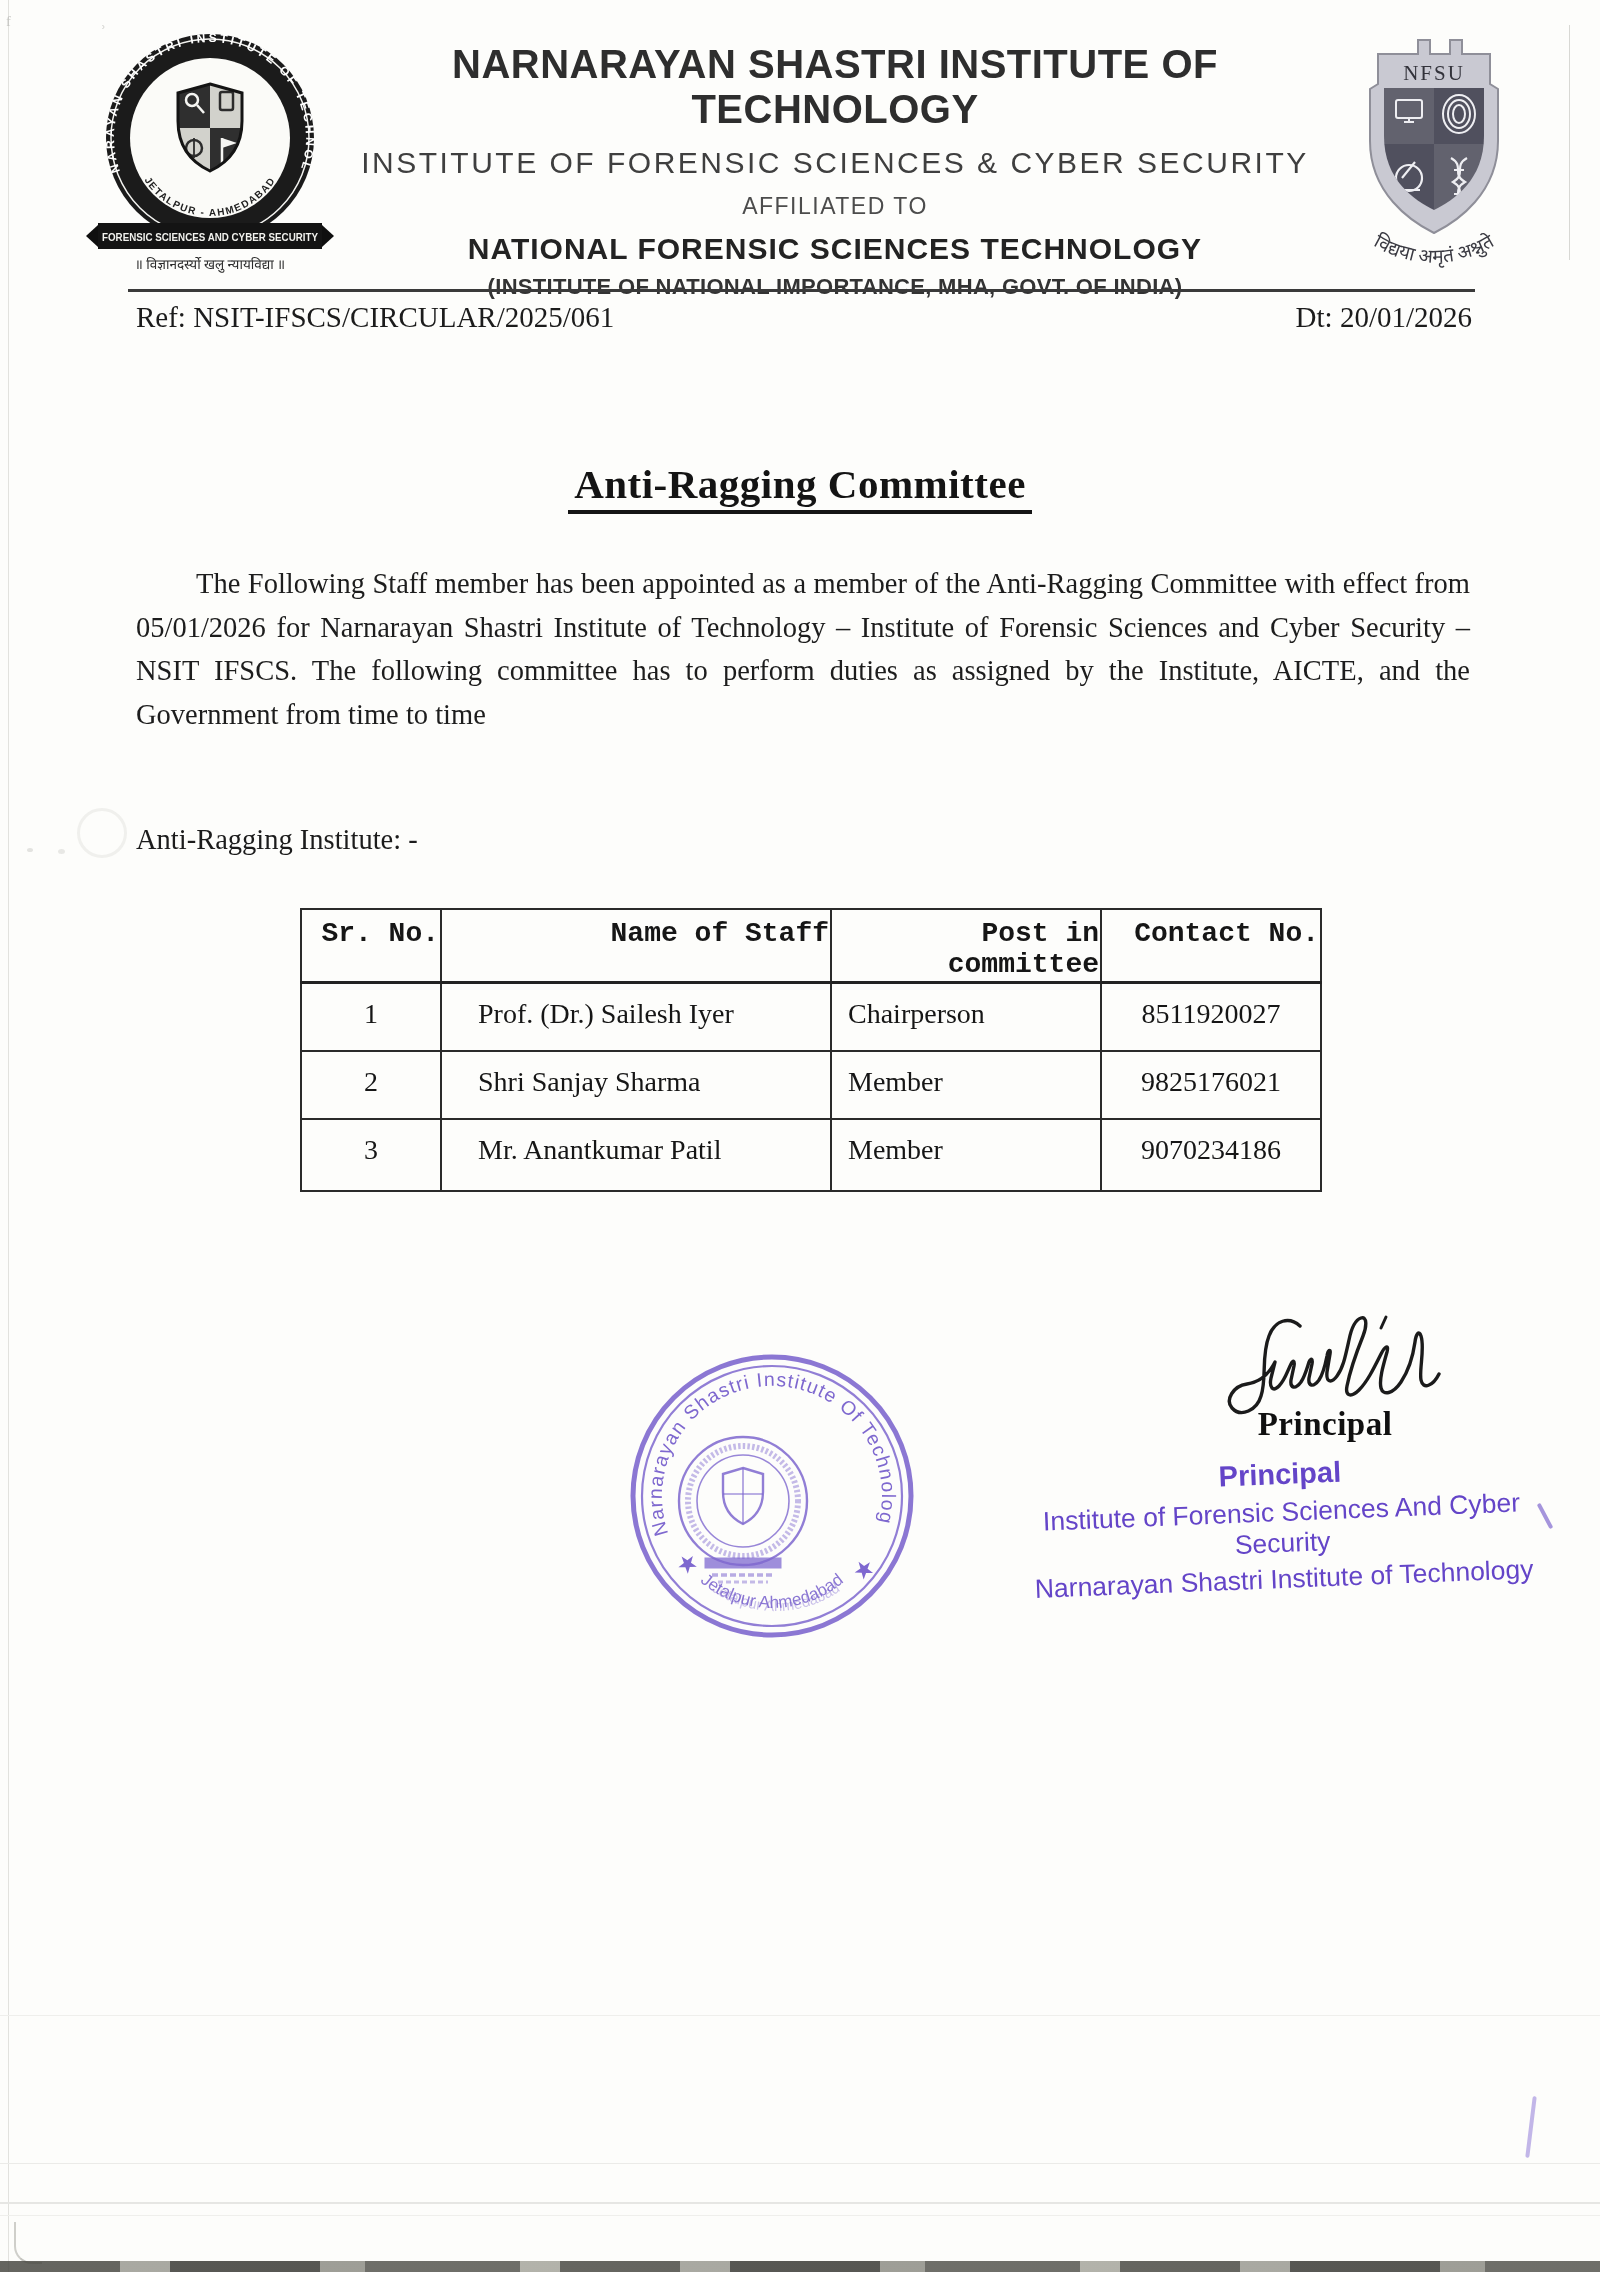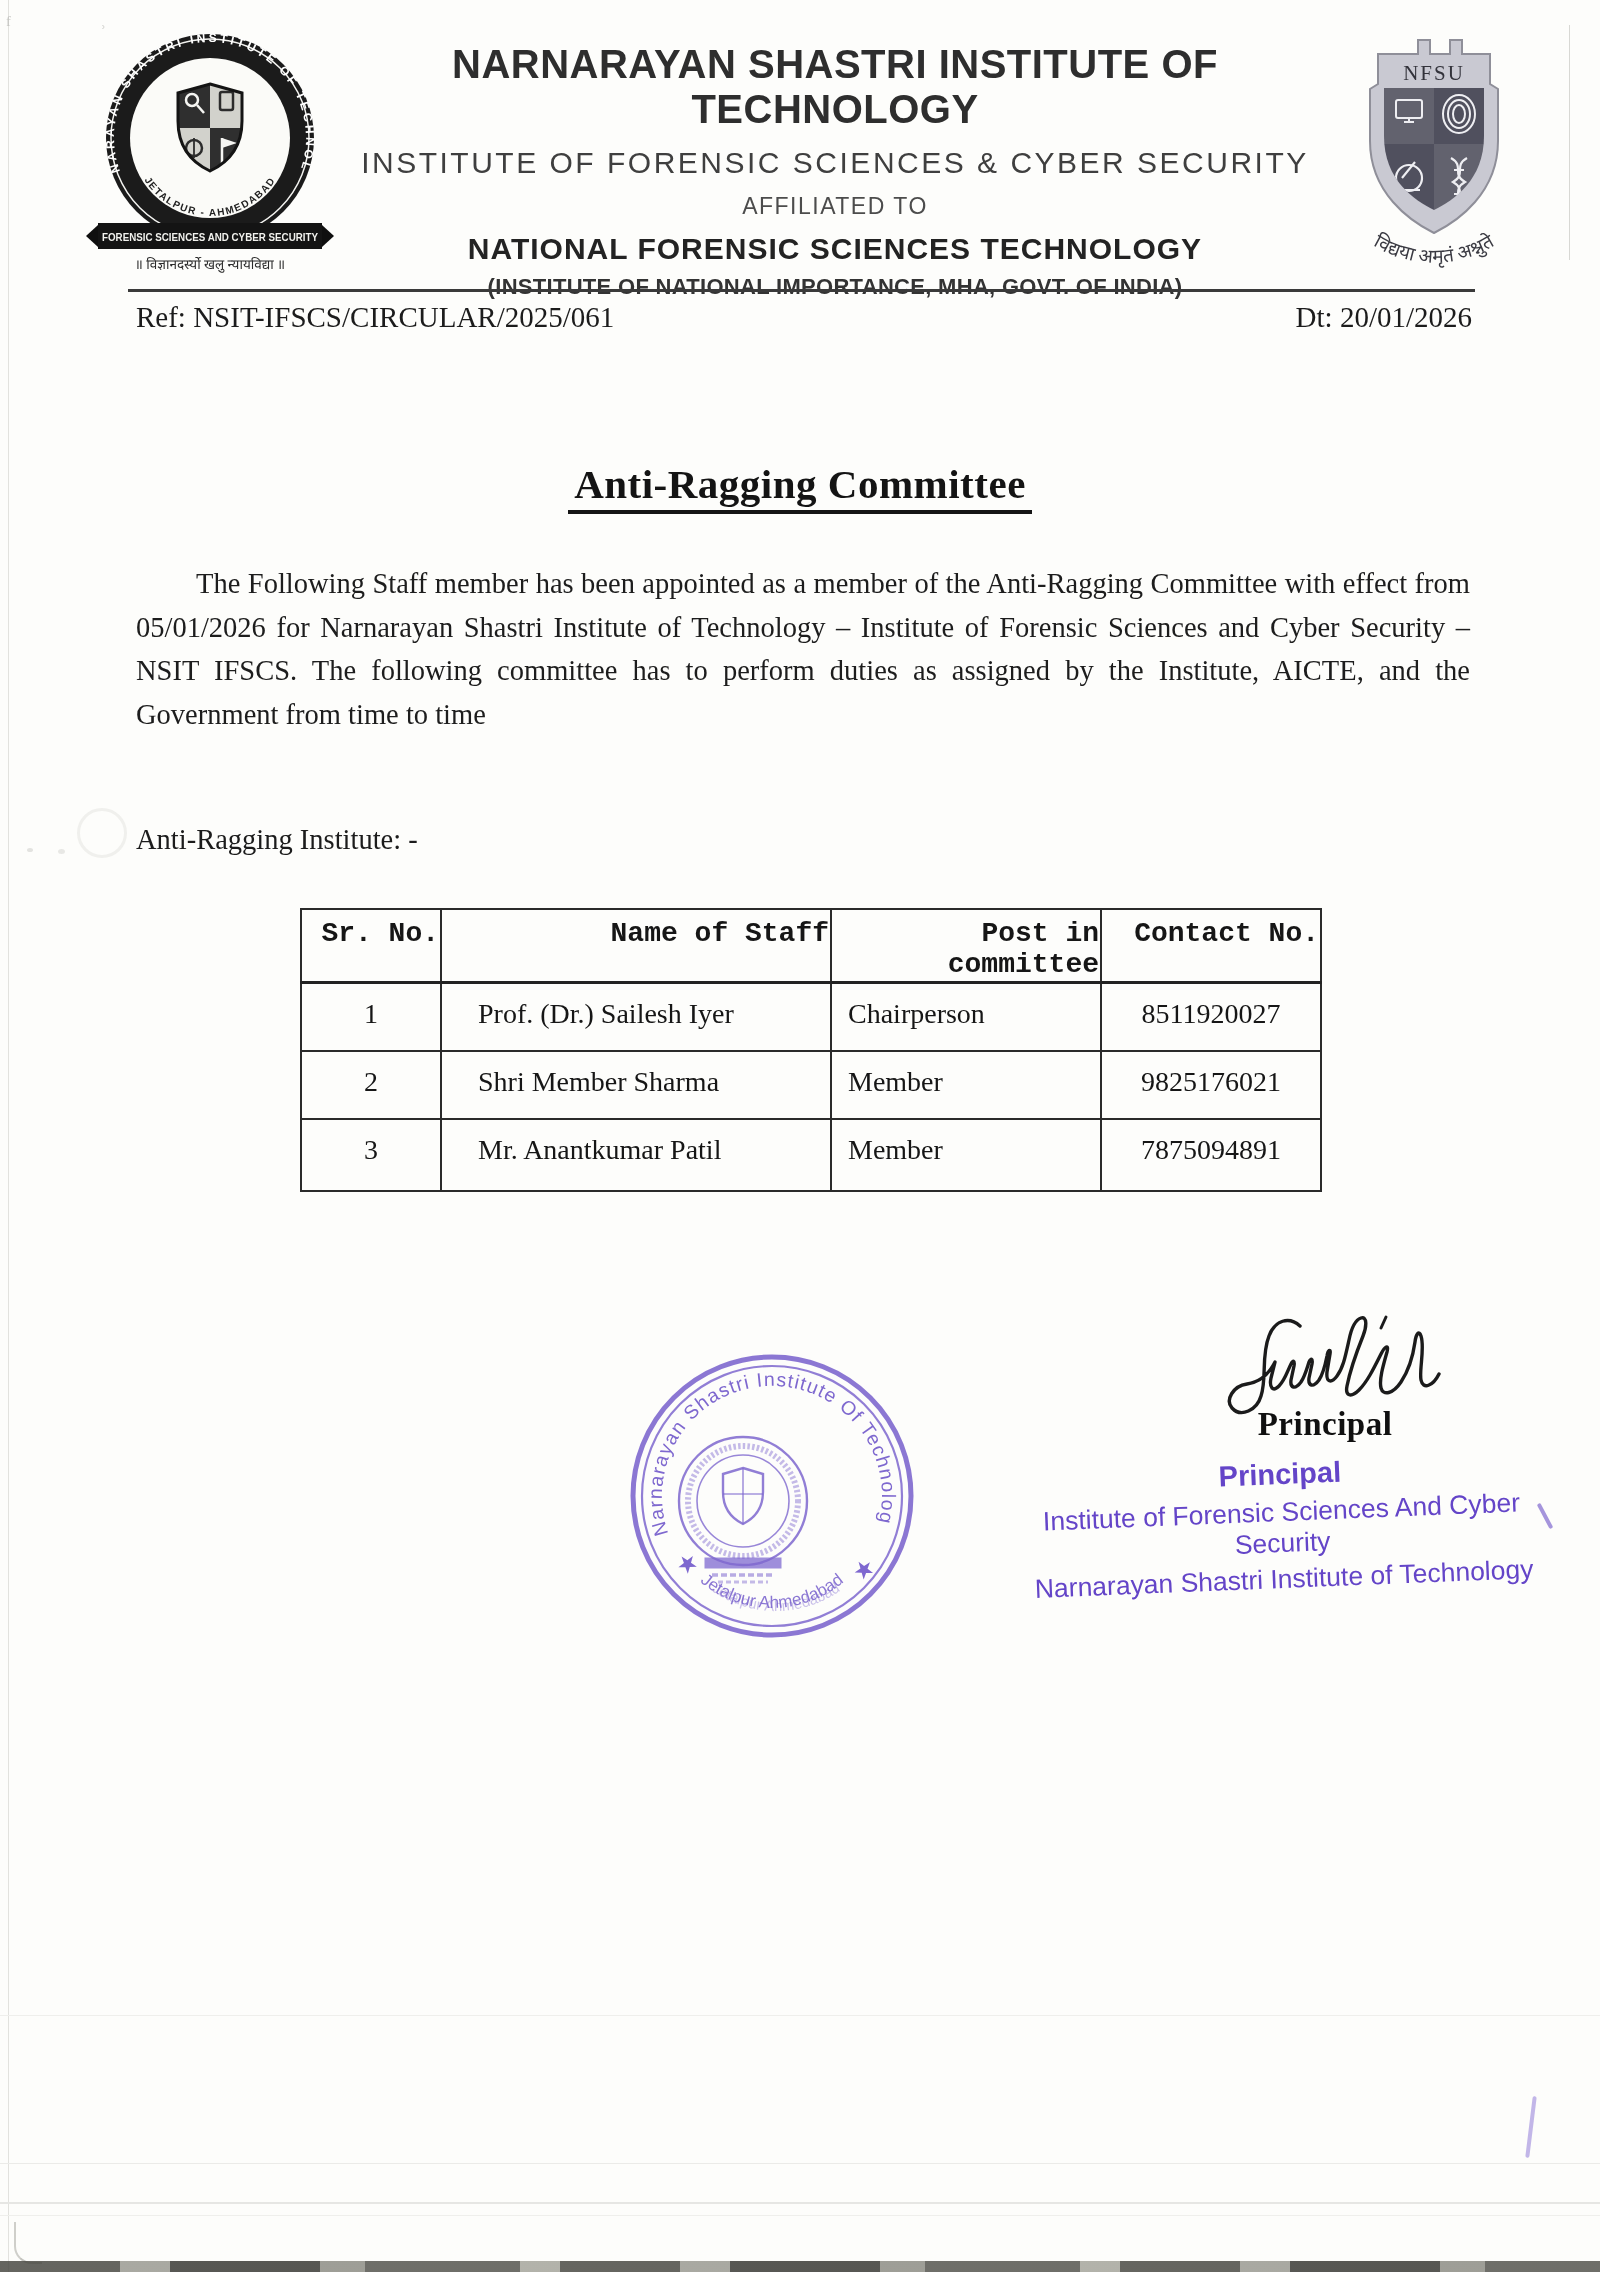--- a/index.html
+++ b/index.html
@@ -195,29 +195,29 @@
       <th>Contact No.</th>
     </tr>
     <tr>
       <td class="c-sr">1</td>
       <td class="c-name">Prof. (Dr.) Sailesh Iyer</td>
       <td class="c-post">Chairperson</td>
       <td class="c-contact">8511920027</td>
     </tr>
     <tr>
       <td class="c-sr">2</td>
-      <td class="c-name">Shri Member Sharma</td>
+      <td class="c-name">Shri Sanjay Sharma</td>
       <td class="c-post">Member</td>
       <td class="c-contact">9825176021</td>
     </tr>
     <tr class="last">
       <td class="c-sr">3</td>
       <td class="c-name">Mr. Anantkumar Patil</td>
       <td class="c-post">Member</td>
-      <td class="c-contact">7875094891</td>
+      <td class="c-contact">9070234186</td>
     </tr>
   </tbody>
     </table>
 
   <svg class="stamp-svg" width="300" height="300" viewBox="0 0 300 300">
     <defs>
       <path id="st-top" d="M 44.8,180.1 A 110,110 0 1 1 255.2,180.1"></path>
       <path id="st-bot" d="M 73.6,229.9 A 112,112 0 0 0 226.4,229.9"></path>
     </defs>
     <g stroke="#6a50c8" fill="none">

